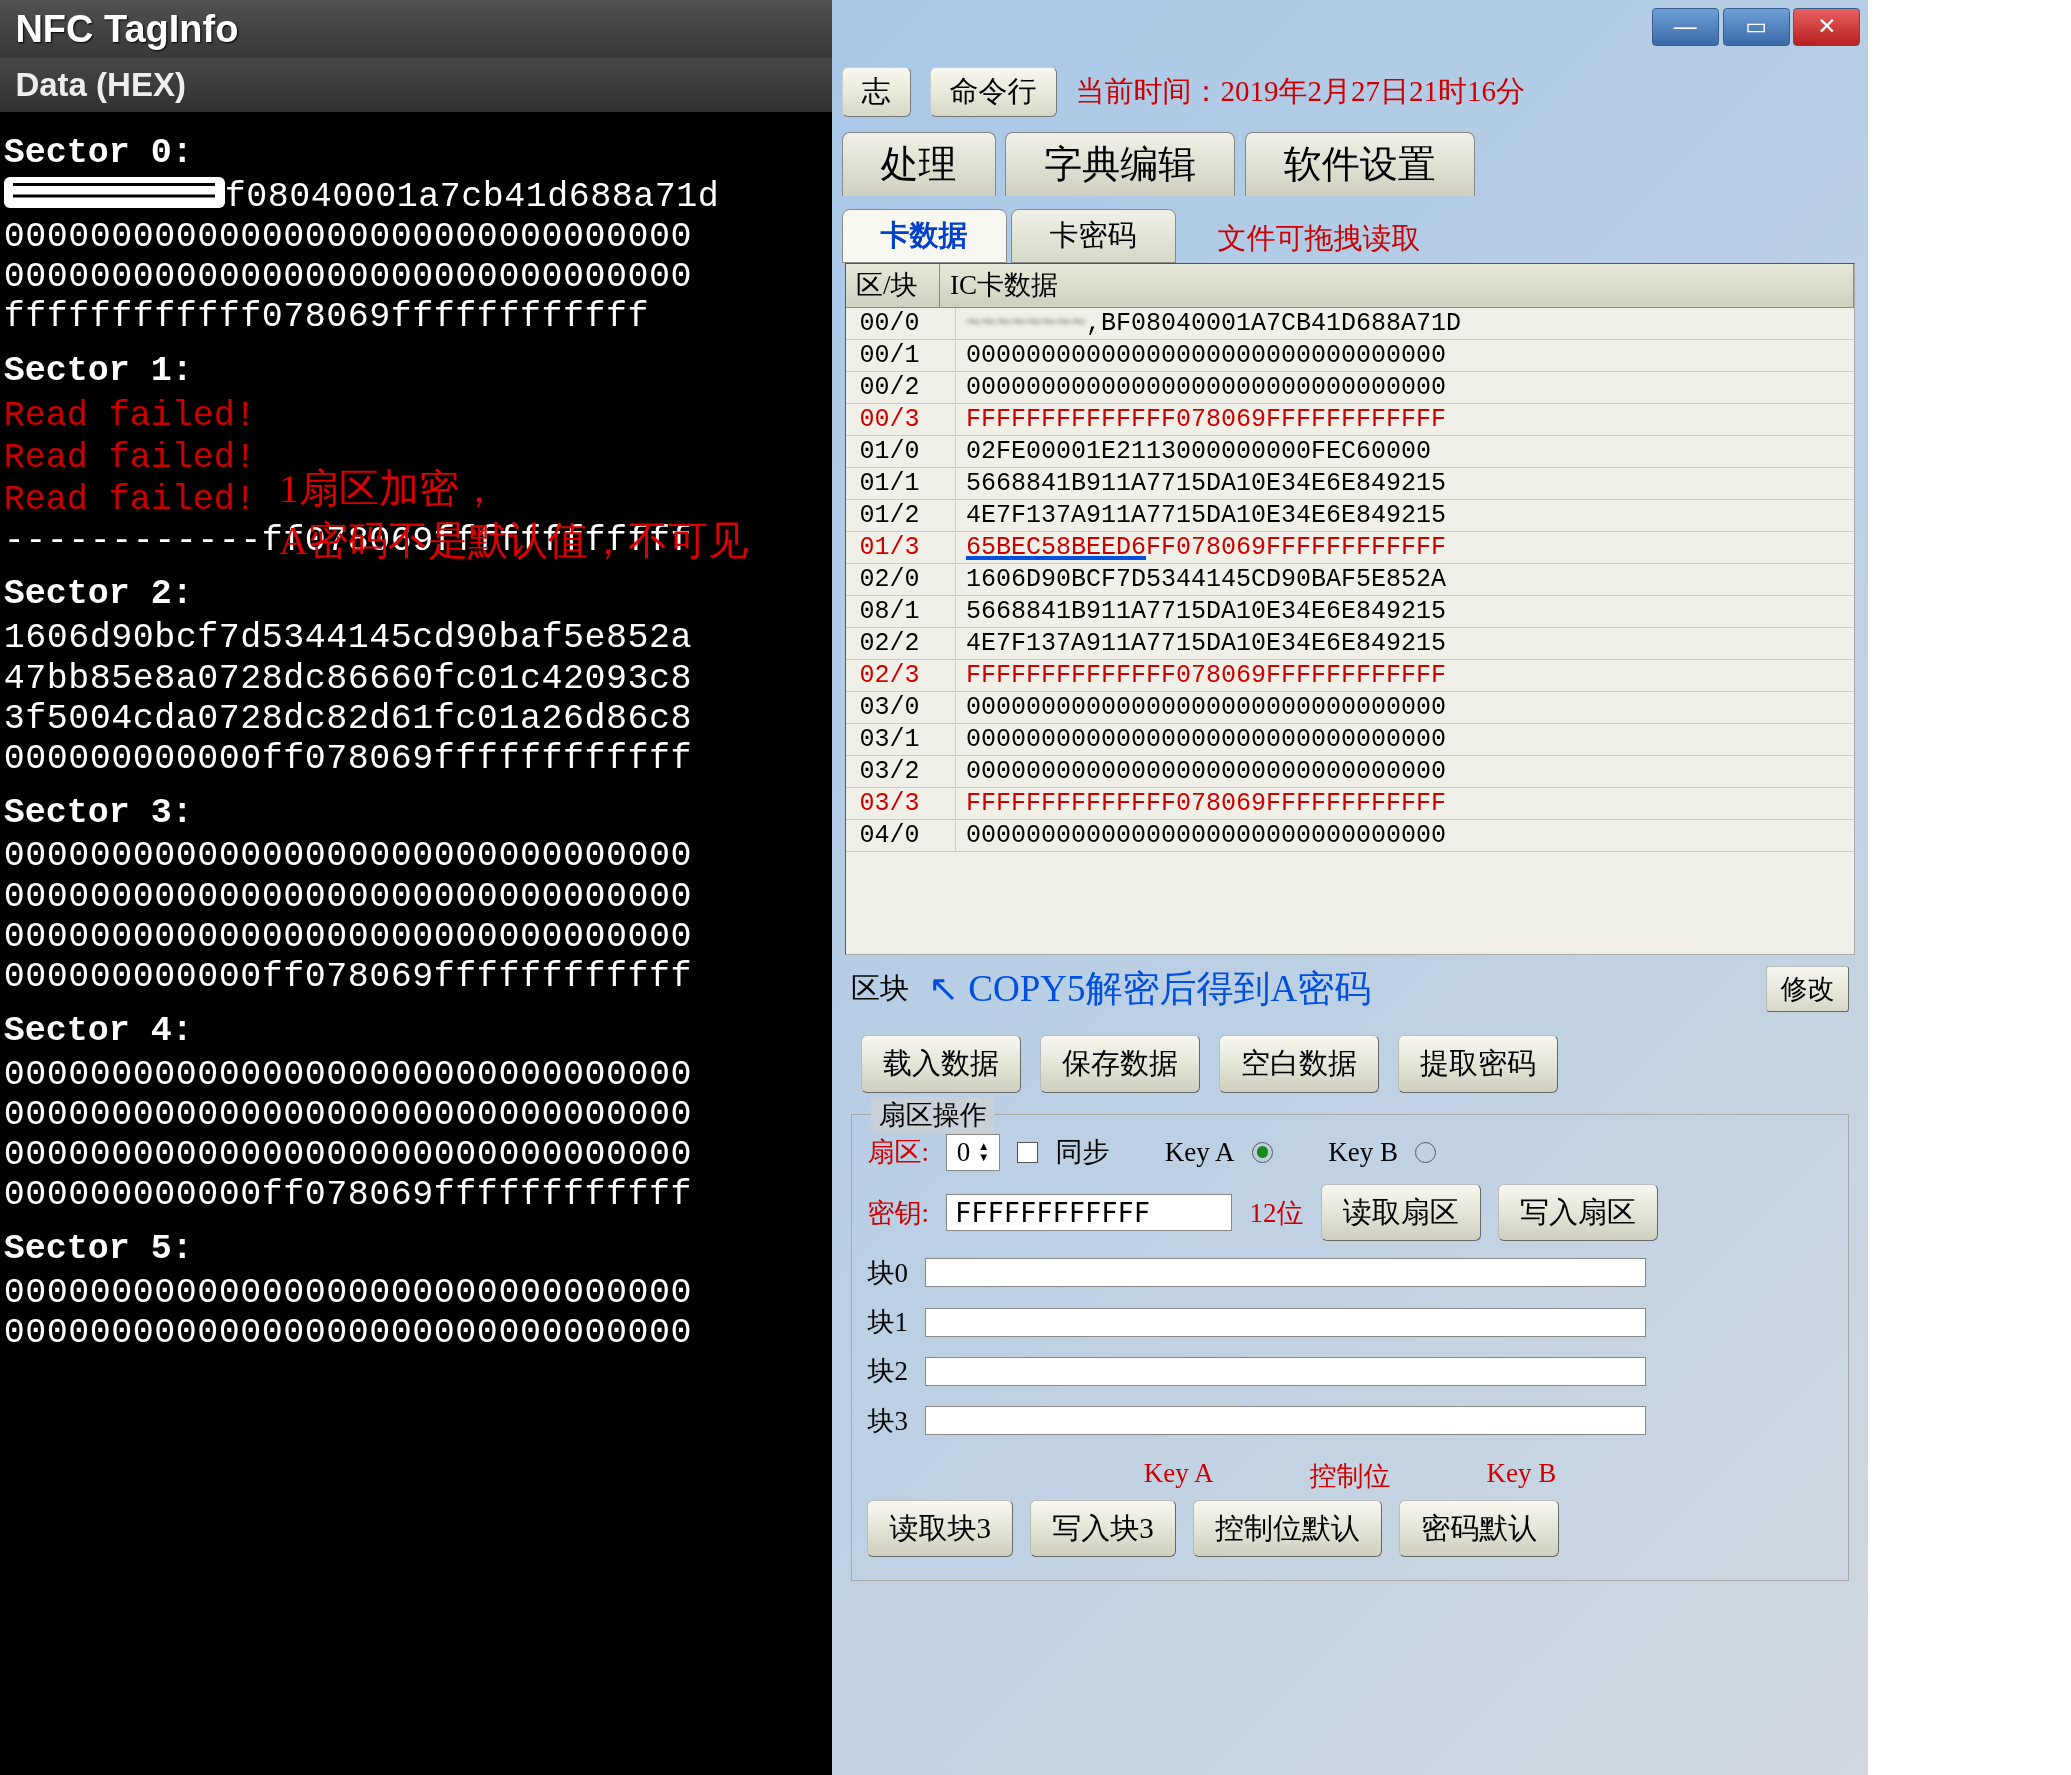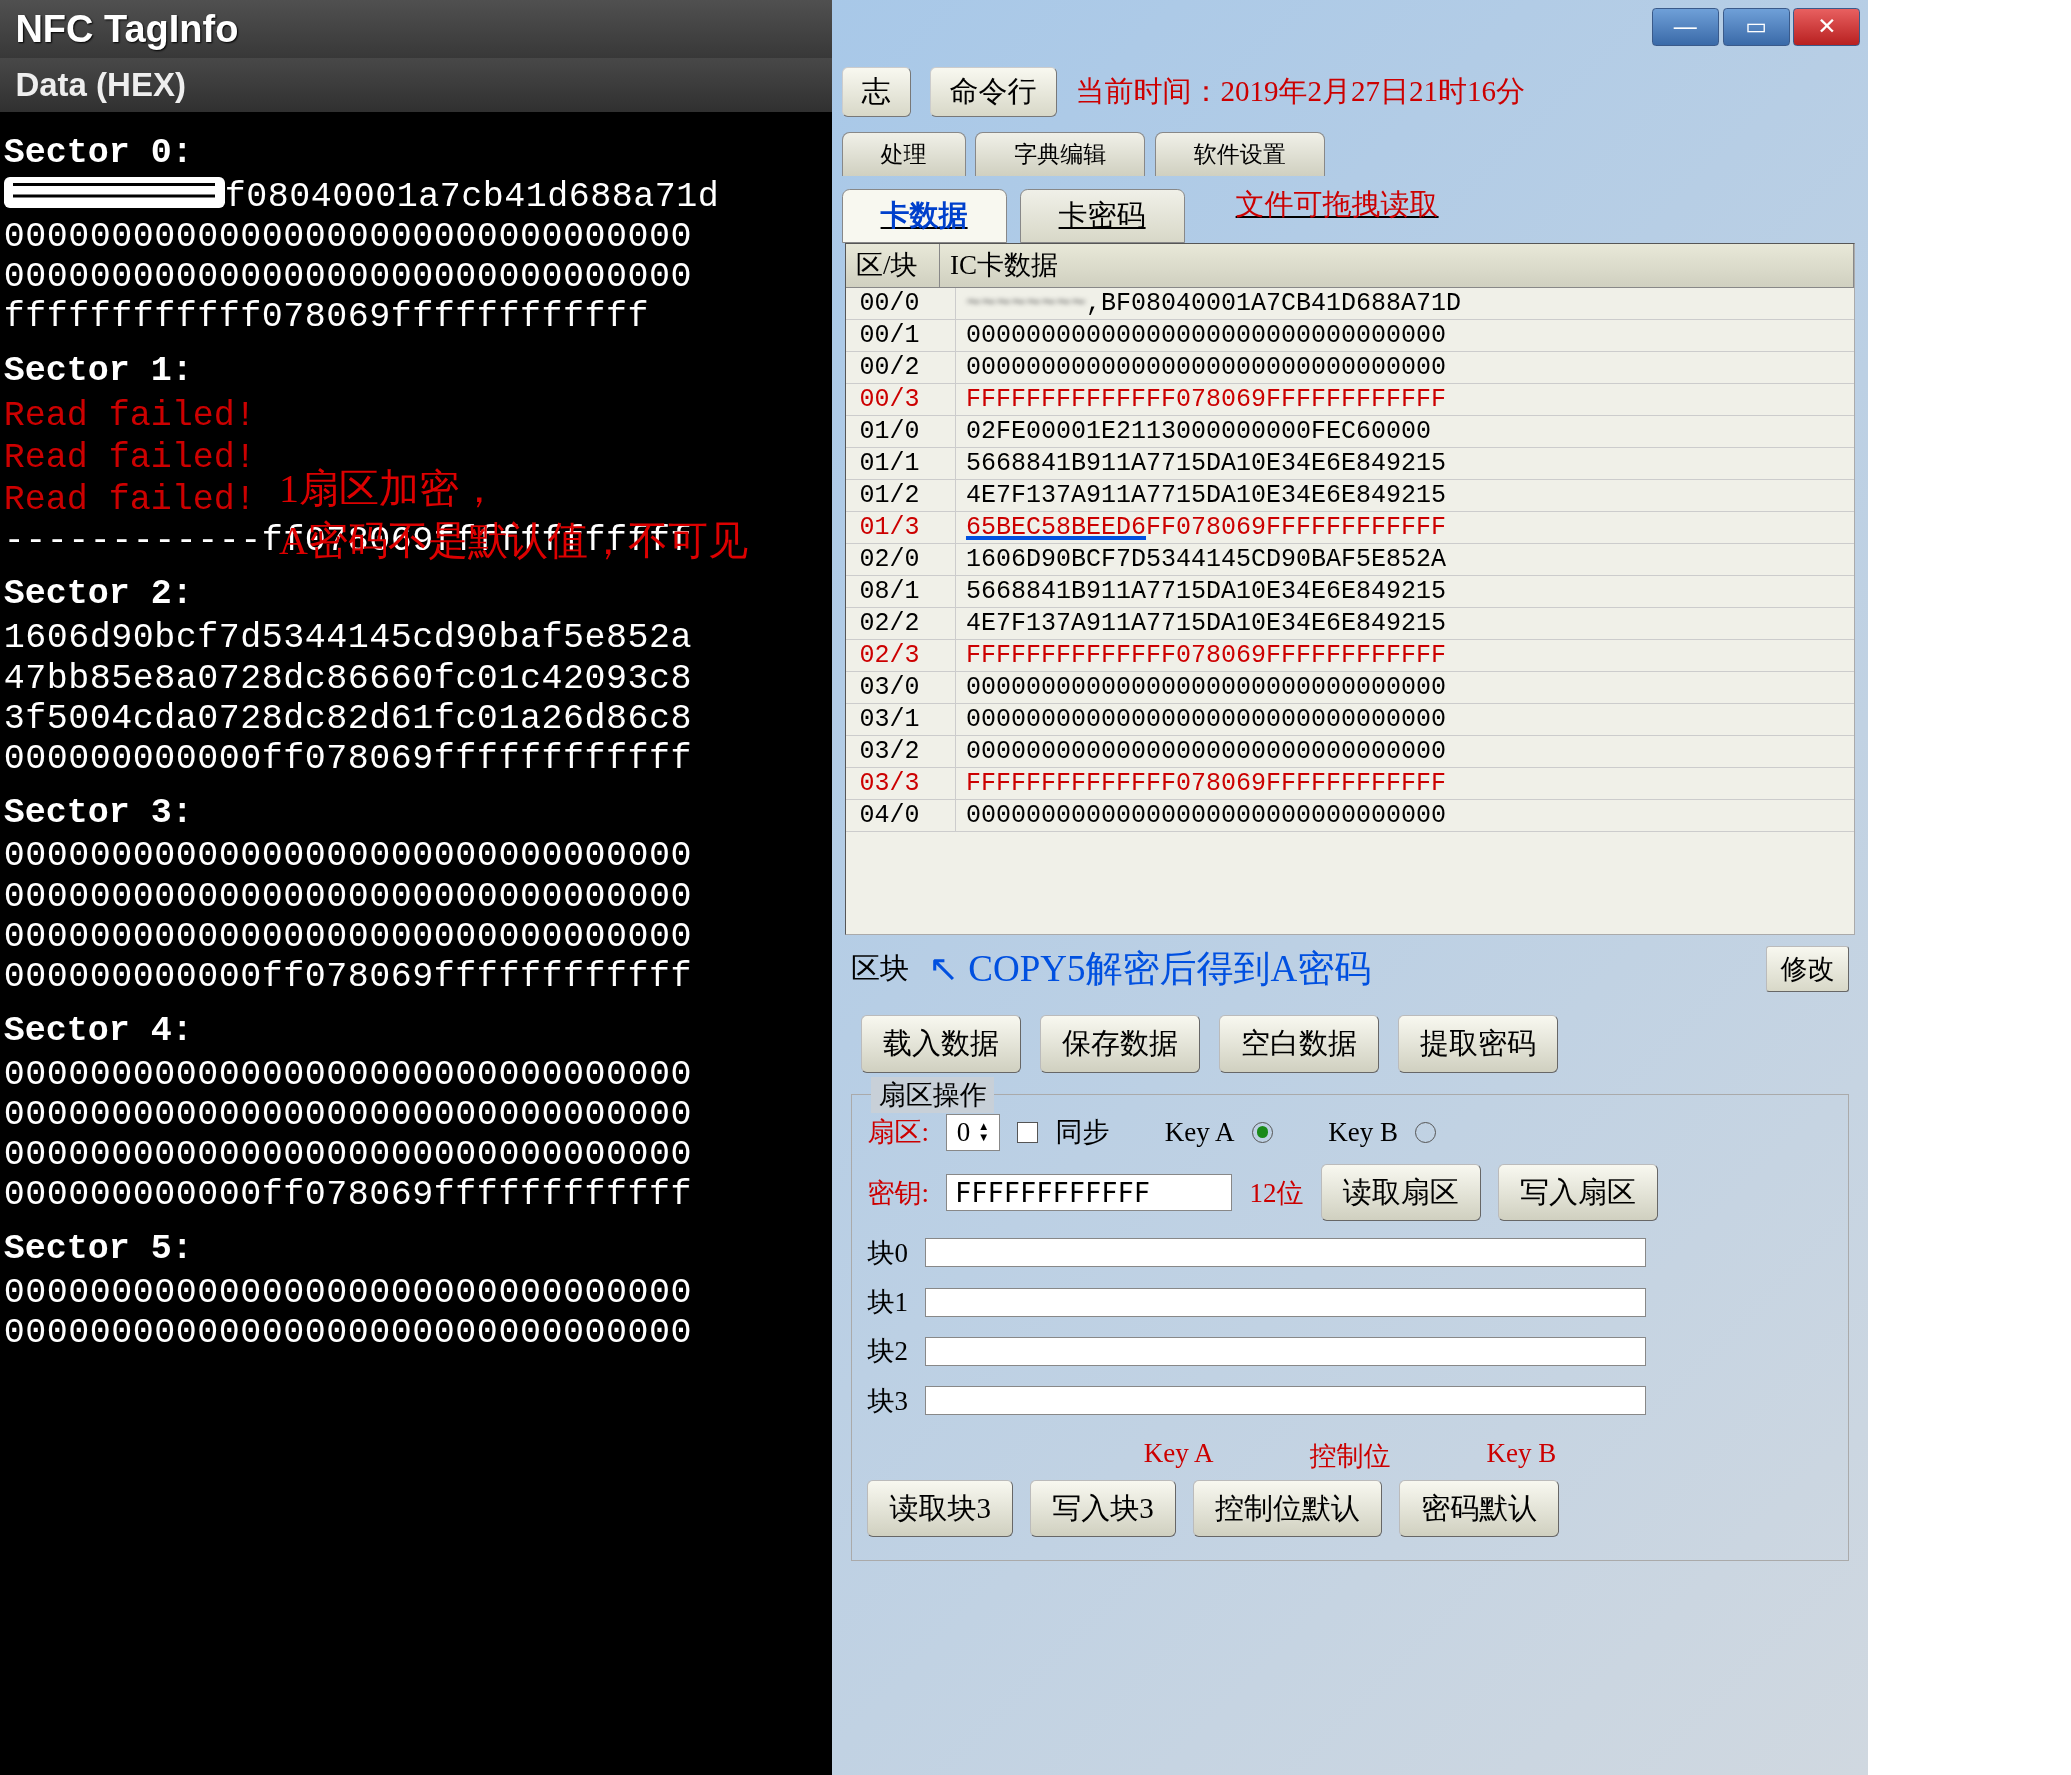--- a/index.html
+++ b/index.html
@@ -23,23 +23,23 @@
 .win-btn { width:67px; height:38px; border:1px solid #3a5a8a; border-radius:3.8px; display:flex; align-items:center; justify-content:center; color:#fff; font-size:23px; }
 .win-min { background: linear-gradient(#6fa0d8, #3a6aa8); }
 .win-max { background: linear-gradient(#6fa0d8, #3a6aa8); }
 .win-close { background: linear-gradient(#e86060, #b82020); }
 
 .toolbar-row { display:flex; align-items:center; gap:19px; padding: 67px 9.6px 9.6px 9.6px; }
 .toolbar-btn { background: linear-gradient(#f8f8f0, #d8d8c8); border: 1.9px outset #ccc; padding: 3.8px 19px; font-size: 29px; border-radius: 5.8px; font-family: "SimSun"; }
 .time-label { color: #cc0000; font-size: 29px; font-family: "SimSun"; }
 
 .tab-row { display:flex; gap:9.6px; padding: 5.8px 9.6px; }
-.tab { background: linear-gradient(#f0f0e8, #d0d0c0); border:1px solid #888; border-bottom:none; padding:5.8px 38px; font-size:23px; border-radius:7.7px 7.7px 0 0; font-family:"SimSun"; }
-
-.subtab-row { display:flex; gap:13px; padding: 3.8px 9.6px; align-items:flex-start;text-decoration:underline; }
+.tab { background: linear-gradient(#f0f0e8, #d0d0c0); border:1px solid #888; border-bottom:none; padding:5.8px 38px; font-size:38px; border-radius:7.7px 7.7px 0 0; font-family:"SimSun"; }
+
+.subtab-row { display:flex; gap:4px; padding: 3.8px 9.6px; align-items:flex-end; }
 .subtab { background: linear-gradient(#f0f0e8, #d8d8c8); border:1px solid #888; padding:5.8px 38px; font-size:29px; border-radius:7.7px 7.7px 0 0; font-family:"SimSun"; position:relative; top:3.8px; }
 .subtab.active { background: #f8f8f0; color:#0040cc; font-weight:bold; }
 .drag-hint { color:#cc0000; font-size:29px; margin-left:38px; font-family:"SimSun"; }
 
 .table-wrap { background: #f0f0e8; margin: 0 13.4px; border: 1.9px inset #aaa; height: 692px; overflow:hidden; }
 .table-header { display:flex; background: linear-gradient(#e8e8d8,#d0d0c0); border-bottom:1px solid #888; }
 .th { padding:3.8px 9.6px; font-size:27px; border-right:1px solid #888; font-family:"SimSun"; }
 .th1 { width:94px; }
 .th2 { flex:1; }
 .tr { display:flex; border-bottom:1px solid #ccc; font-family:"Courier New", monospace; font-size:25px; }

